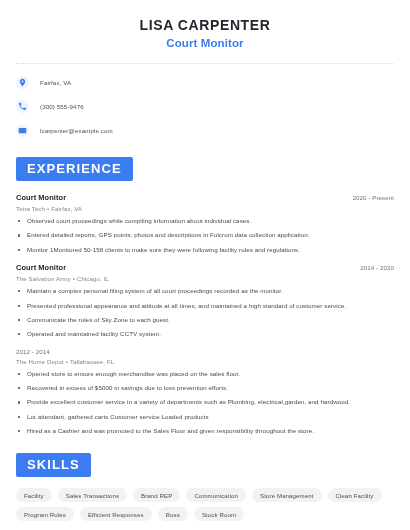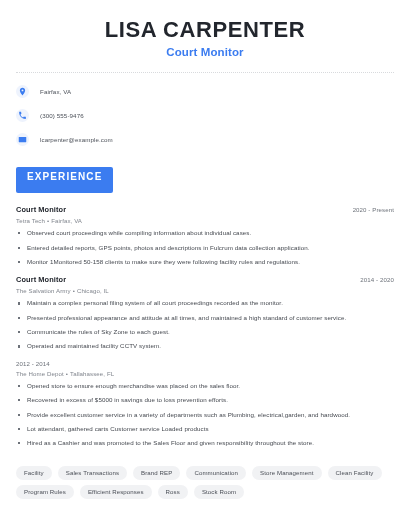--- a/index.html
+++ b/index.html
@@ -9,21 +9,21 @@
     background: #ffffff;
     font-family: "Liberation Sans", sans-serif;
     color: #2b2f36;
     overflow: hidden;
   }
   .page { width: 410px; height: 530px; padding: 0 16px; position: relative; }
 
   
   .header { padding-top: 17px; text-align: center; }
   .name {
-    font-size: 22px;
+    font-size: 14px;
     font-weight: 700;
     letter-spacing: 0.6px;
     color: #22262d;
     line-height: 1.15;
   }
   .job-title {
     font-size: 11.5px;
     font-weight: 700;
     color: #3b7cf0;
     margin-top: 4px;
@@ -57,24 +57,24 @@
     color: #4c5159;
     letter-spacing: 0.1px;
   }
 
   
   .section { margin-top: 18px; }
   .sec-badge {
     display: inline-block;
     background: #3b7cf0;
     color: #ffffff;
-    font-size: 10px;
+    font-size: 13px;
     font-weight: 700;
     letter-spacing: 1.1px;
-    padding: 4px 11px 11px 11px;
+    padding: 4px 11px 5px 11px;
     border-radius: 2px;
   }
 
   
   .jobs { margin-top: 12px; }
   .job { margin-bottom: 9px; }
   .job-head {
     display: flex;
     justify-content: space-between;
     align-items: baseline;
@@ -221,20 +221,21 @@
           <li class="bullet">Provide excellent customer service in a variety of departments such as Plumbing, electrical,garden, and hardwood.</li>
           <li class="bullet">Lot attendant, gathered carts Customer service Loaded products</li>
           <li class="bullet">Hired as a Cashier and was promoted to the Sales Floor and given responsibility throughout the store.</li>
         </ul>
       </div>
 
     </div>
   </div>
 
   <div class="section">
+    <div class="sec-badge">SKILLS</div>
     <div class="skills-wrap">
       <span class="chip">Facility</span>
       <span class="chip">Sales Transactions</span>
       <span class="chip">Brand REP</span>
       <span class="chip">Communication</span>
       <span class="chip">Store Management</span>
       <span class="chip">Clean Facility</span>
       <span class="chip">Program Rules</span>
       <span class="chip">Efficient Responses</span>
       <span class="chip">Ross</span>

